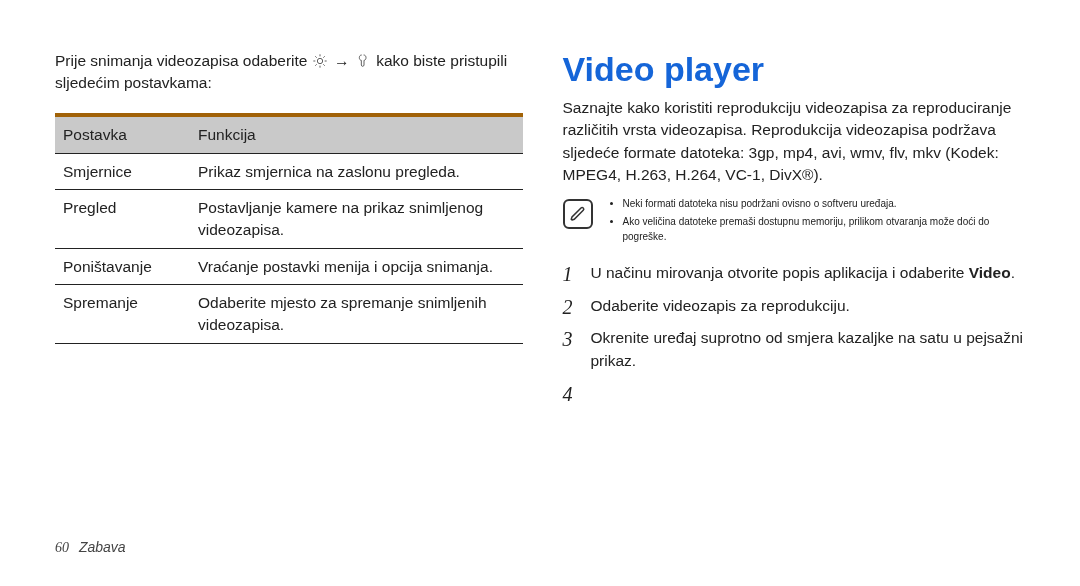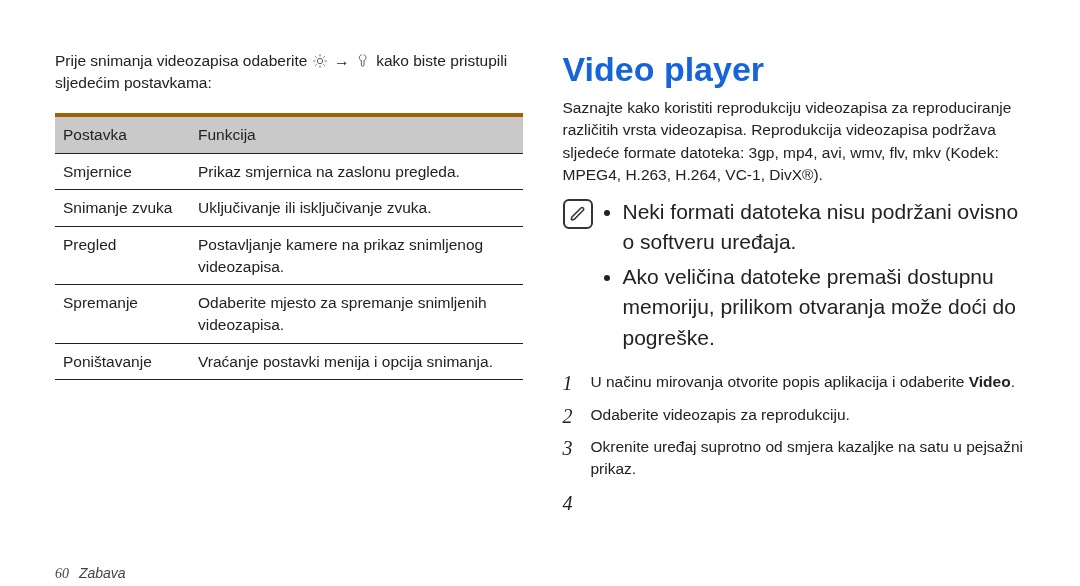--- a/index.html
+++ b/index.html
@@ -71,21 +71,21 @@
     display: flex;
     align-items: center;
     justify-content: center;
     flex: 0 0 30px;
     margin-top: 2px;
   }
   .note-icon svg { width: 18px; height: 18px; }
   .note-list {
     list-style: disc;
     padding-left: 18px;
-    font-size: 21px;
+    font-size: 10px;
     line-height: 1.45;
   }
   .note-list li { margin-bottom: 4px; }
 
   ol.steps {
     list-style: none;
     counter-reset: step;
     padding: 0;
     margin: 0;
   }
@@ -103,21 +103,21 @@
     font-family: Georgia, "Times New Roman", serif;
     font-style: italic;
     font-size: 20px;
     color: #222;
   }
   .bold { font-weight: 700; }
 
   .footer {
     position: absolute;
     left: 55px;
-    bottom: 4px;
+    bottom: 30px;
     font-size: 14px;
     color: #444;
   }
   .footer .pnum { font-style: italic; font-family: Georgia, serif; margin-right: 6px; }
   .footer .section { font-style: italic; }
 </style>
 </head>
 <body>
 
 <div class="page">
@@ -150,34 +150,30 @@
           <th>Postavka</th>
           <th>Funkcija</th>
         </tr>
       </thead>
       <tbody>
         <tr>
           <td class="key">Smjernice</td>
           <td>Prikaz smjernica na zaslonu pregleda.</td>
         </tr>
         <tr>
-          <td class="key">Snimanje zvuka</td>
-          <td>Uključivanje ili isključivanje zvuka.</td>
-        </tr>
-        <tr>
           <td class="key">Pregled</td>
           <td>Postavljanje kamere na prikaz snimljenog videozapisa.</td>
         </tr>
         <tr>
+          <td class="key">Poništavanje</td>
+          <td>Vraćanje postavki menija i opcija snimanja.</td>
+        </tr>
+        <tr>
           <td class="key">Spremanje</td>
           <td>Odaberite mjesto za spremanje snimljenih videozapisa.</td>
-        </tr>
-        <tr>
-          <td class="key">Poništavanje</td>
-          <td>Vraćanje postavki menija i opcija snimanja.</td>
         </tr>
       </tbody>
     </table>
   </div>
 
   <div class="col col-right">
     <h2 class="section-title">Video player</h2>
     <p class="body-text">Saznajte kako koristiti reprodukciju videozapisa za reproduciranje različitih vrsta videozapisa. Reprodukcija videozapisa podržava sljedeće formate datoteka: 3gp, mp4, avi, wmv, flv, mkv (Kodek: MPEG4, H.263, H.264, VC-1, DivX®).</p>
 
     <div class="note-block">

